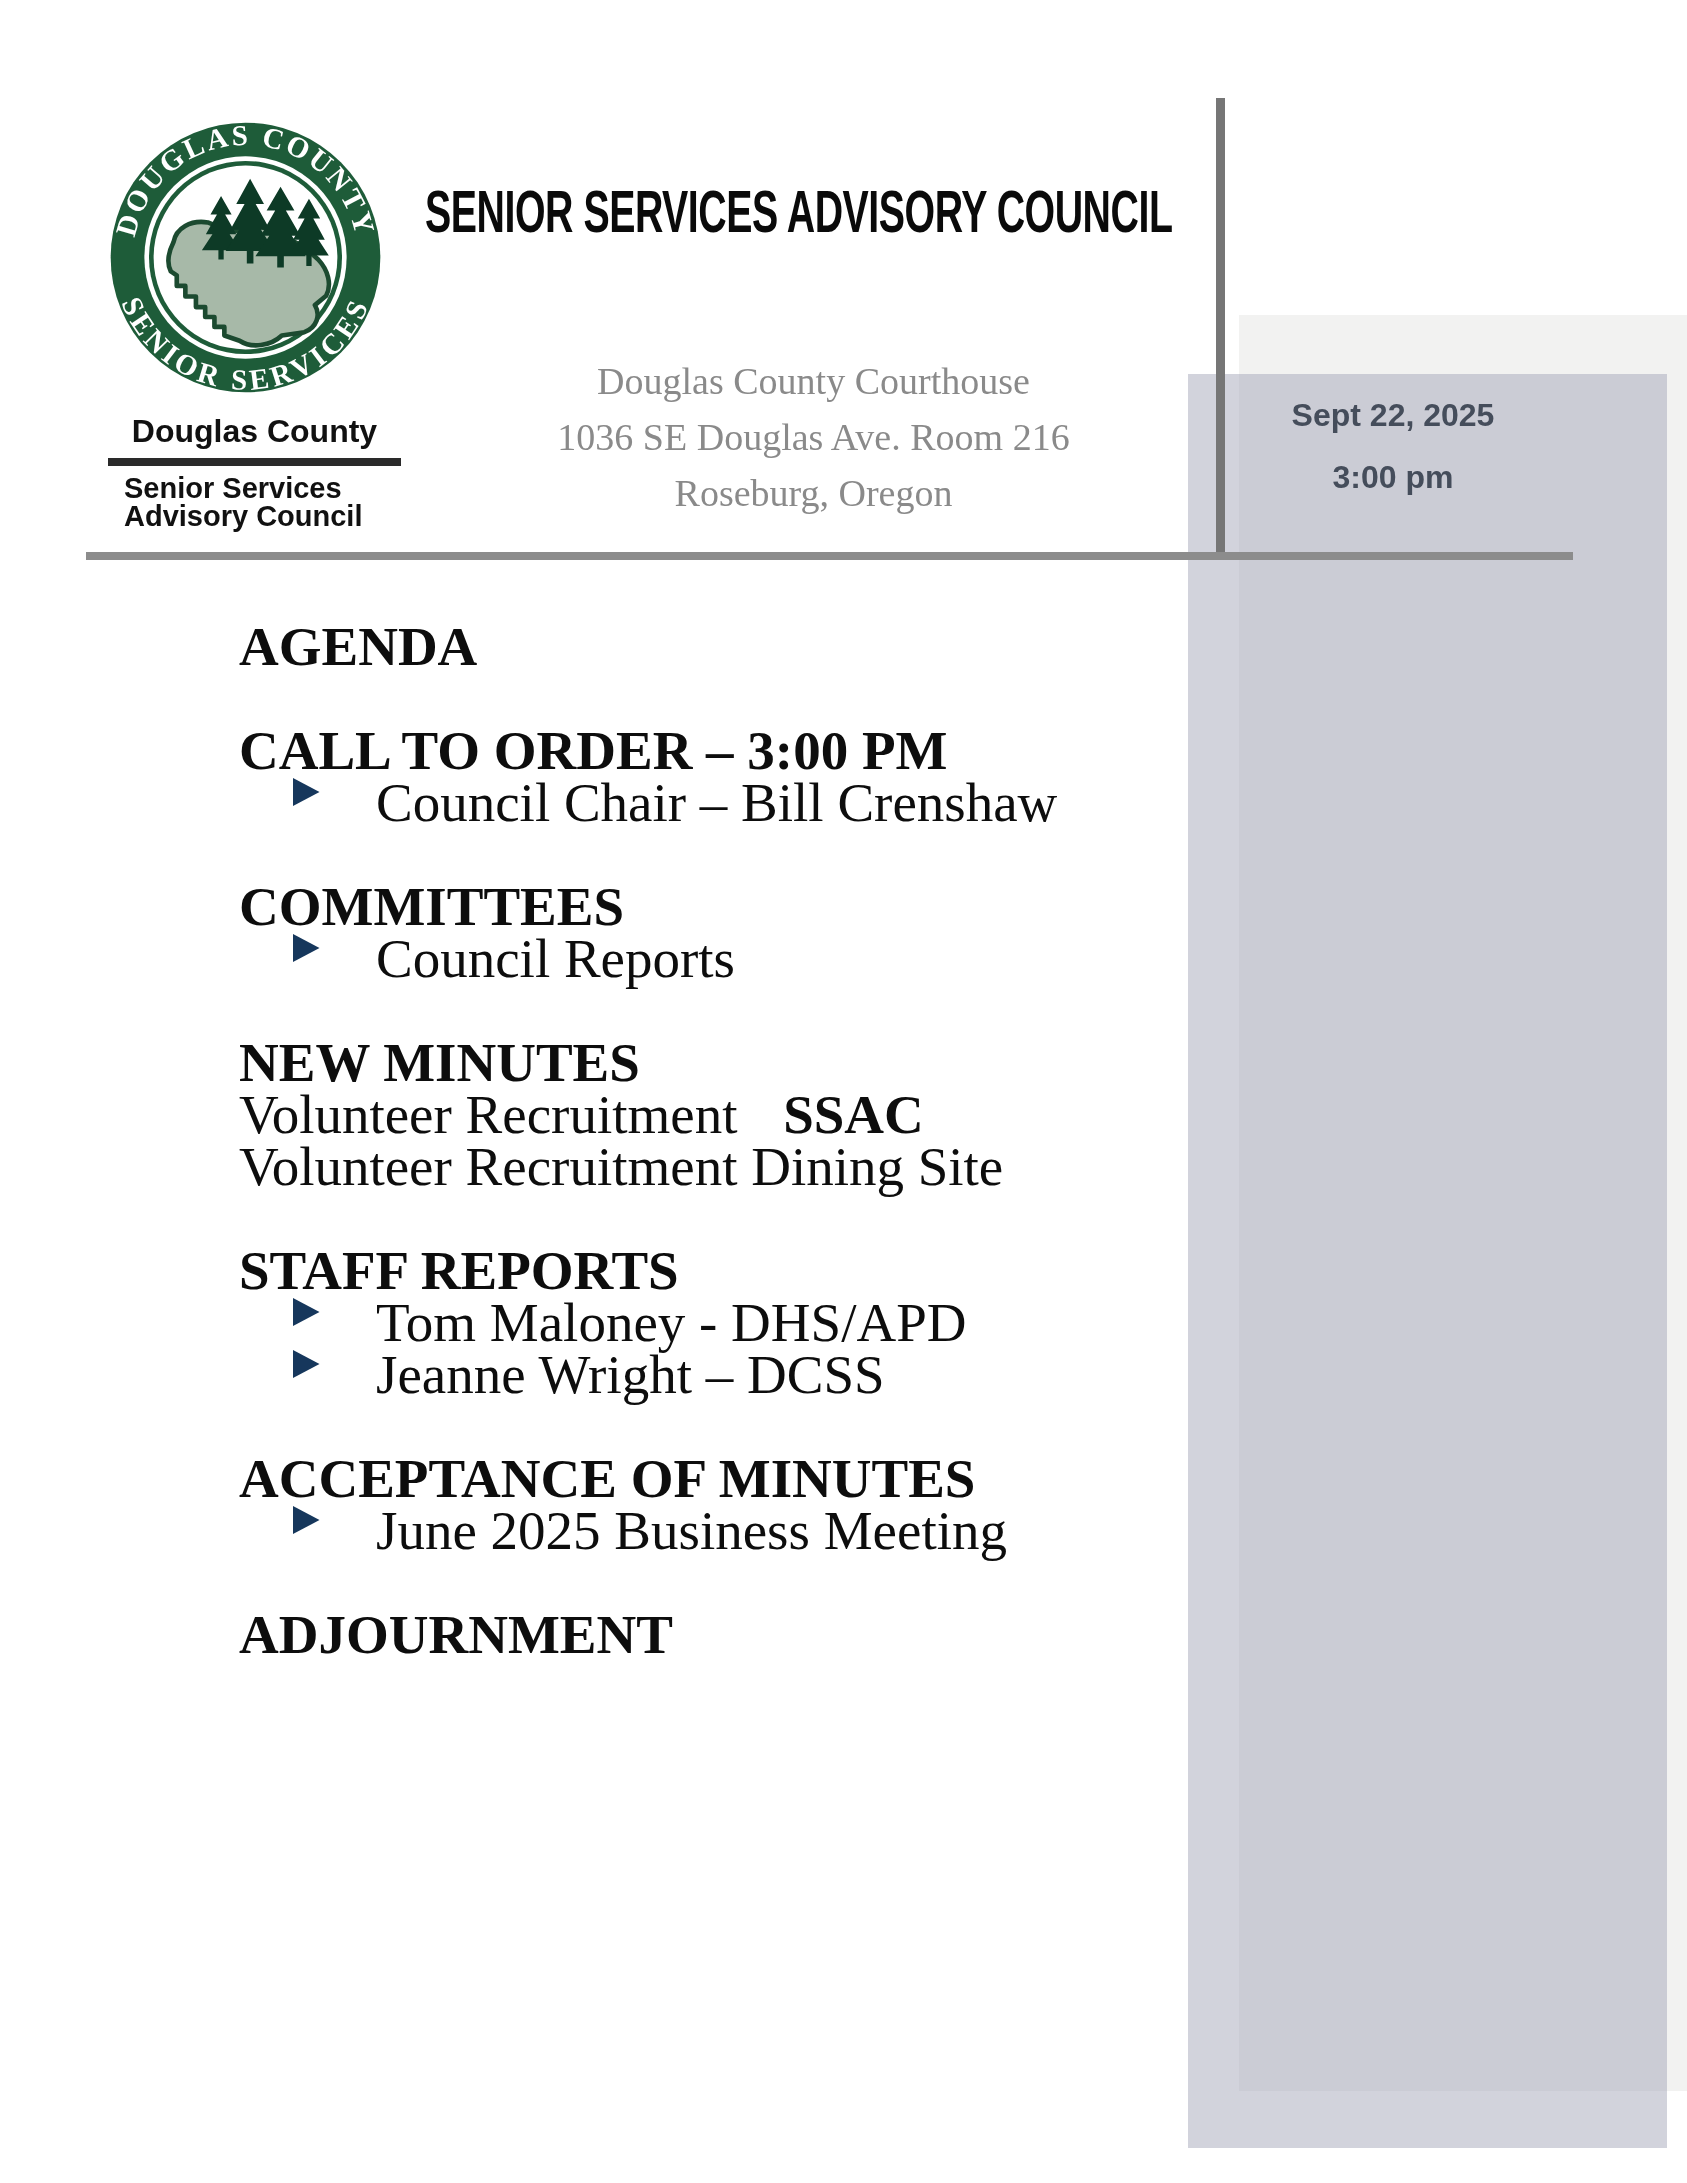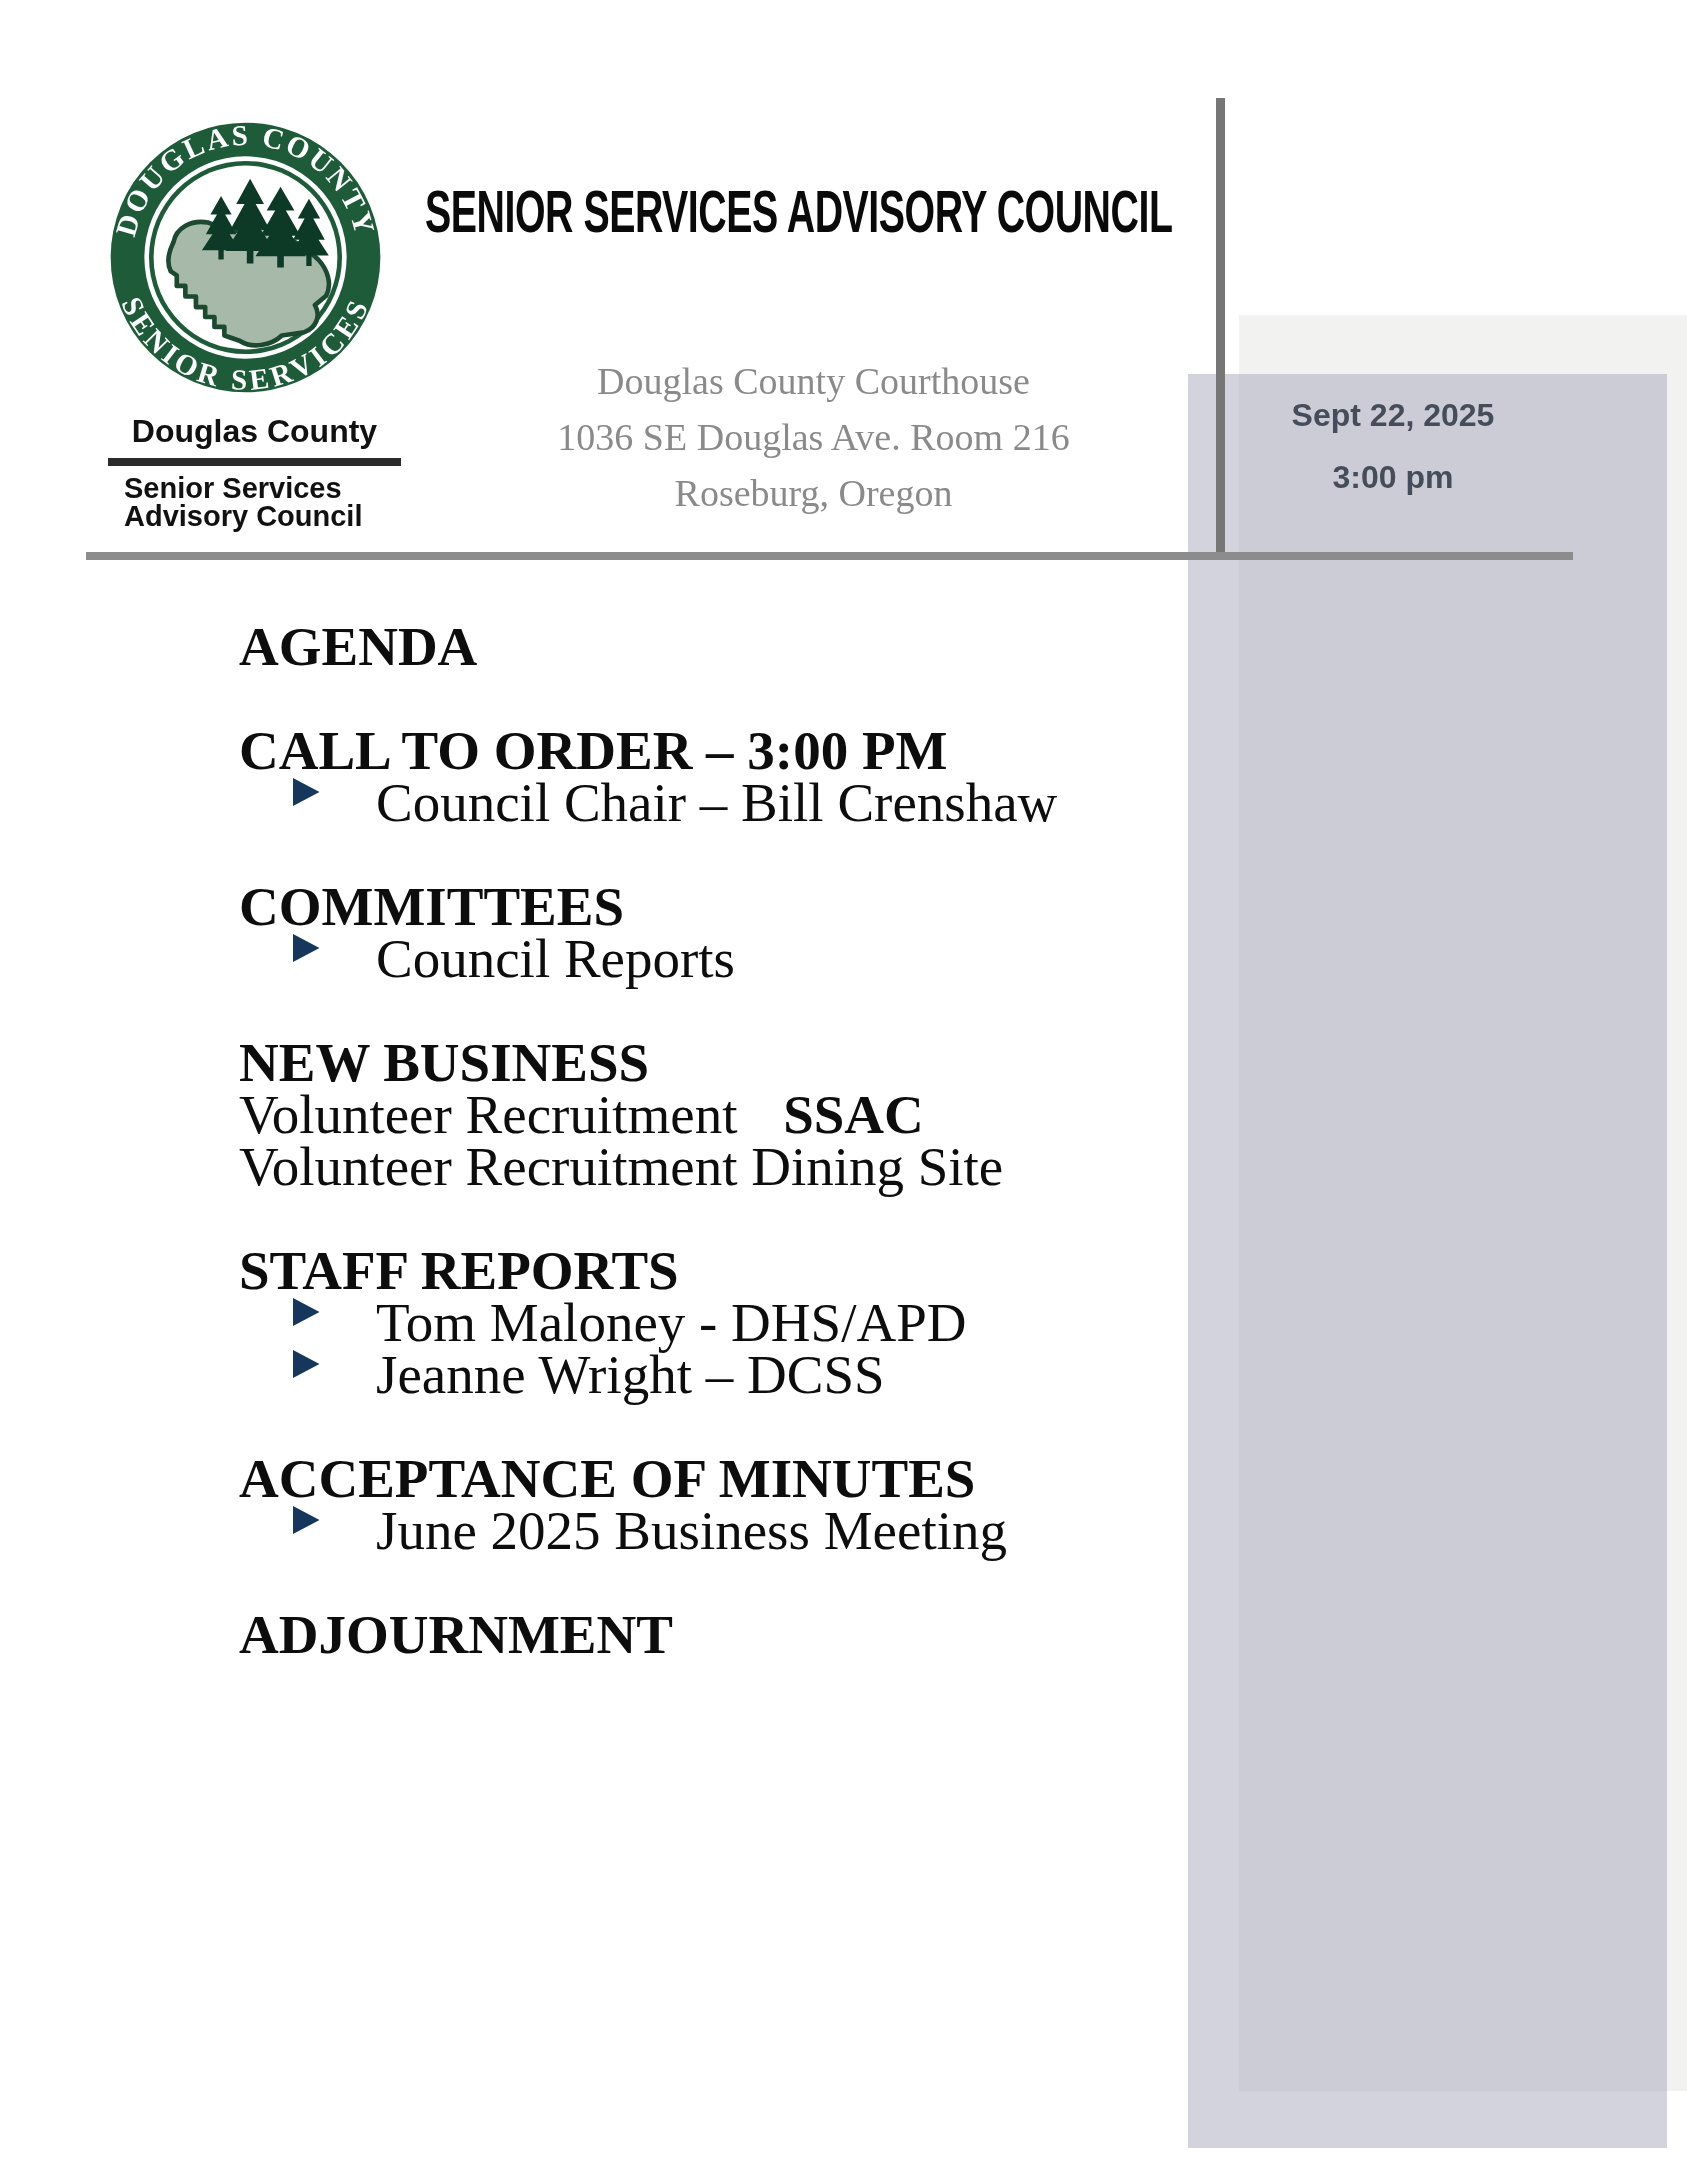--- a/index.html
+++ b/index.html
@@ -140,21 +140,21 @@
           </div>
         </div>
         <div class="section">
           <div class="row hdr">COMMITTEES</div>
           <div class="row bullet-row">
             <span class="arrow"></span>
             <span>Council Reports</span>
           </div>
         </div>
         <div class="section">
-          <div class="row hdr">NEW BUSINESS</div>
+          <div class="row hdr">NEW MINUTES</div>
           <div class="row"><span>Volunteer Recruitment </span><span class="b">SSAC</span></div>
           <div class="row"><span>Volunteer Recruitment Dining Site</span></div>
         </div>
         <div class="section">
           <div class="row hdr">STAFF REPORTS</div>
           <div class="row bullet-row">
             <span class="arrow"></span>
             <span>Tom Maloney - DHS/APD</span>
           </div>
           <div class="row bullet-row">

